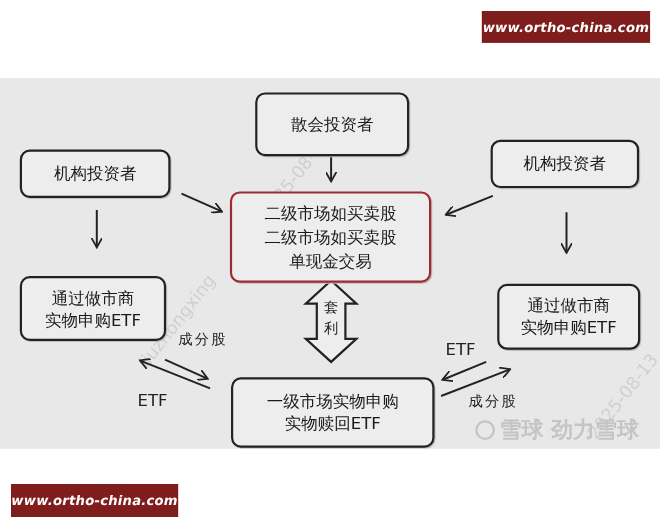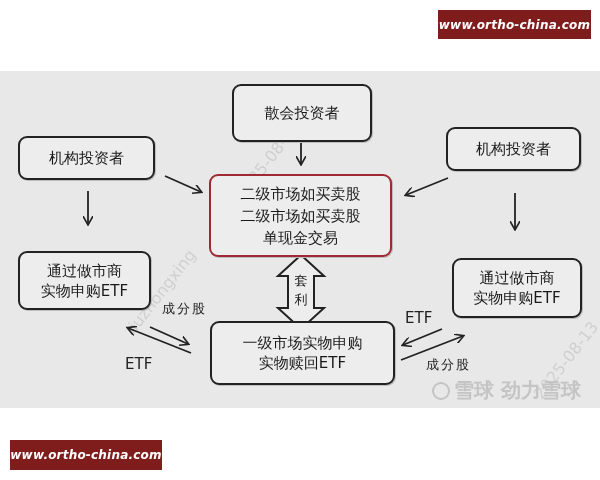--- a/index.html
+++ b/index.html
@@ -109,21 +109,21 @@
   <div class="box" style="left:18px; top:180px; width:133px; height:59px;">
     <span>通过做市商</span>
     <span>实物申购ETF</span>
   </div>
 
   <div class="box" style="left:452px; top:187px; width:130px; height:60px;">
     <span>通过做市商</span>
     <span>实物申购ETF</span>
   </div>
 
-  <div class="box" style="left:210px; top:250px; width:185px; height:64px;">
+  <div class="box" style="left:210px; top:272px; width:185px; height:64px;">
     <span>一级市场实物申购</span>
     <span>实物赎回ETF</span>
   </div>
 
   <div class="lbl serif" style="left:162px; top:229px;">成分股</div>
   <div class="lbl" style="left:125px; top:284px;">ETF</div>
   <div class="lbl" style="left:405px; top:238px;">ETF</div>
   <div class="lbl serif" style="left:426px; top:285px;">成分股</div>
 
   <div class="brand">

